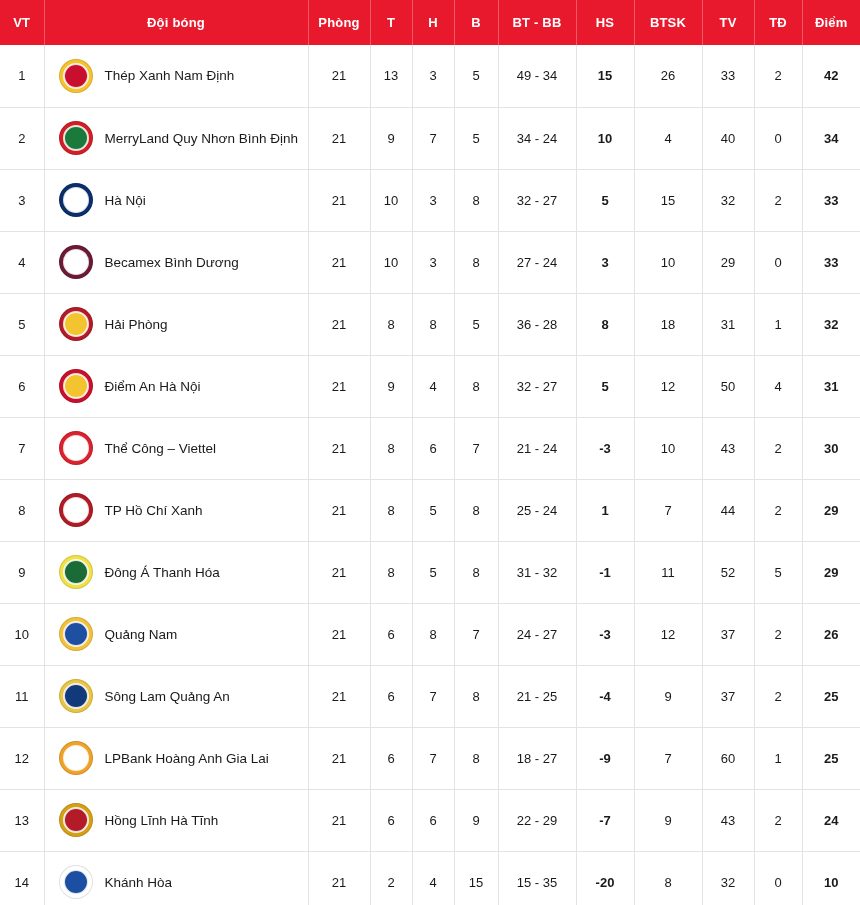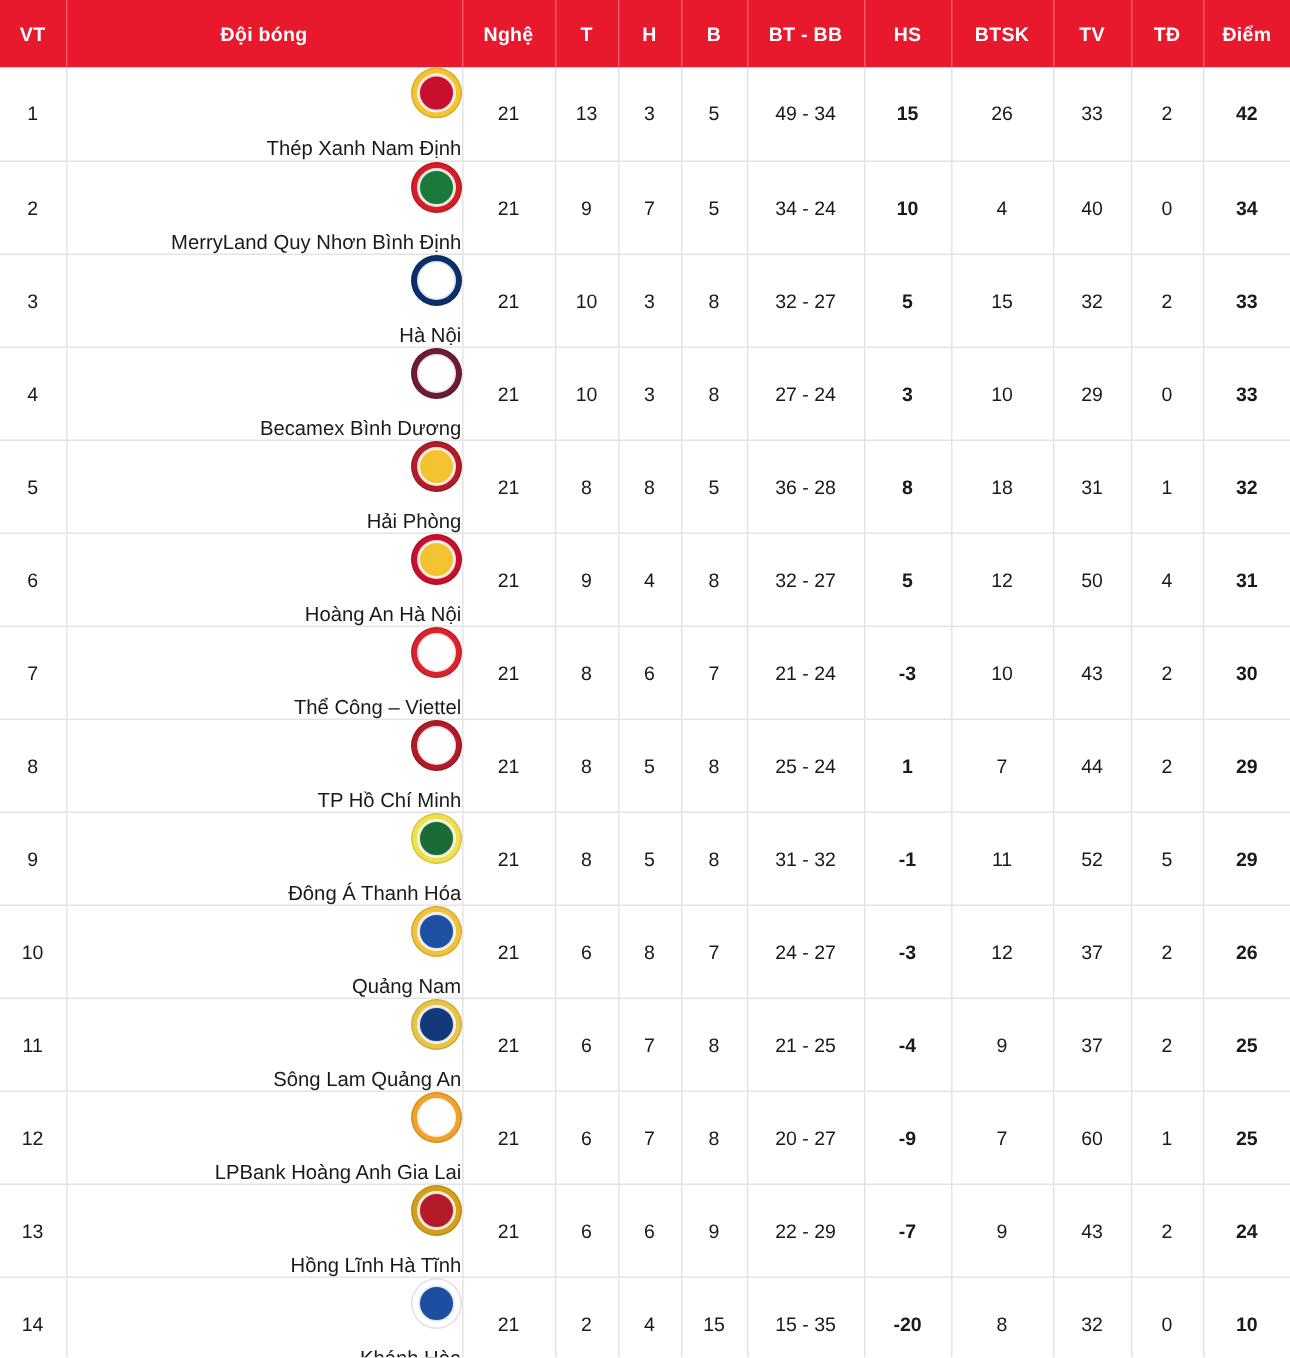--- a/index.html
+++ b/index.html
@@ -61,24 +61,23 @@
   .c-btsk  { width: 68px; }
   .c-tv    { width: 52px; }
   .c-td    { width: 48px; }
   .c-diem  { width: 58px; }
 
   td.rank { color: #333; font-size: 13px; }
   td.team-cell { text-align: left; }
 
   .team-wrap {
     display: flex;
-    align-items: flex-end;
+    align-items: center;
     gap: 12px;
     padding-left: 14px;
-    flex-direction: column;
   }
   .crest {
     width: 34px;
     height: 34px;
     flex: 0 0 34px;
     border-radius: 50%;
     display: flex;
     align-items: center;
     justify-content: center;
     position: relative;
@@ -124,21 +123,21 @@
         <col class="c-hs">
       <col class="c-btsk">
         <col class="c-tv">
         <col class="c-td">
         <col class="c-diem">
     </colgroup>
     <thead>
       <tr>
         <th>VT</th>
         <th>Đội bóng</th>
-        <th>Nghệ</th>
+        <th>Phòng</th>
         <th>T</th>
         <th>H</th>
         <th>B</th>
         <th>BT - BB</th>
         <th>HS</th>
         <th>BTSK</th>
         <th>TV</th>
         <th>TĐ</th>
         <th>Điểm</th>
       </tr>
@@ -255,21 +254,21 @@
           <td class="points">32</td>
         </tr>
         <tr>
           <td class="rank">6</td>
           <td class="team-cell">
             <div class="team-wrap">
               <div class="crest" style="background: rgb(200, 16, 46);">
                 <span class="inner" style="background: rgb(244, 196, 48);"></span>
                 <span class="ring"></span>
               </div>
-              <span class="team-name">Hoàng An Hà Nội</span>
+              <span class="team-name">Điểm An Hà Nội</span>
             </div>
           </td>
           <td>21</td>
           <td>9</td>
           <td>4</td>
           <td>8</td>
           <td class="btbb">32 - 27</td>
           <td class="hs">5</td>
           <td>12</td>
           <td>50</td>
@@ -299,21 +298,21 @@
           <td class="points">30</td>
         </tr>
         <tr>
           <td class="rank">8</td>
           <td class="team-cell">
             <div class="team-wrap">
               <div class="crest" style="background: rgb(176, 27, 38);">
                 <span class="inner" style="background: rgb(255, 255, 255);"></span>
                 <span class="ring"></span>
               </div>
-              <span class="team-name">TP Hồ Chí Minh</span>
+              <span class="team-name">TP Hồ Chí Xanh</span>
             </div>
           </td>
           <td>21</td>
           <td>8</td>
           <td>5</td>
           <td>8</td>
           <td class="btbb">25 - 24</td>
           <td class="hs">1</td>
           <td>7</td>
           <td>44</td>
@@ -394,21 +393,21 @@
                 <span class="inner" style="background: rgb(255, 255, 255);"></span>
                 <span class="ring"></span>
               </div>
               <span class="team-name">LPBank Hoàng Anh Gia Lai</span>
             </div>
           </td>
           <td>21</td>
           <td>6</td>
           <td>7</td>
           <td>8</td>
-          <td class="btbb">20 - 27</td>
+          <td class="btbb">18 - 27</td>
           <td class="hs">-9</td>
           <td>7</td>
           <td>60</td>
           <td>1</td>
           <td class="points">25</td>
         </tr>
         <tr>
           <td class="rank">13</td>
           <td class="team-cell">
             <div class="team-wrap">

